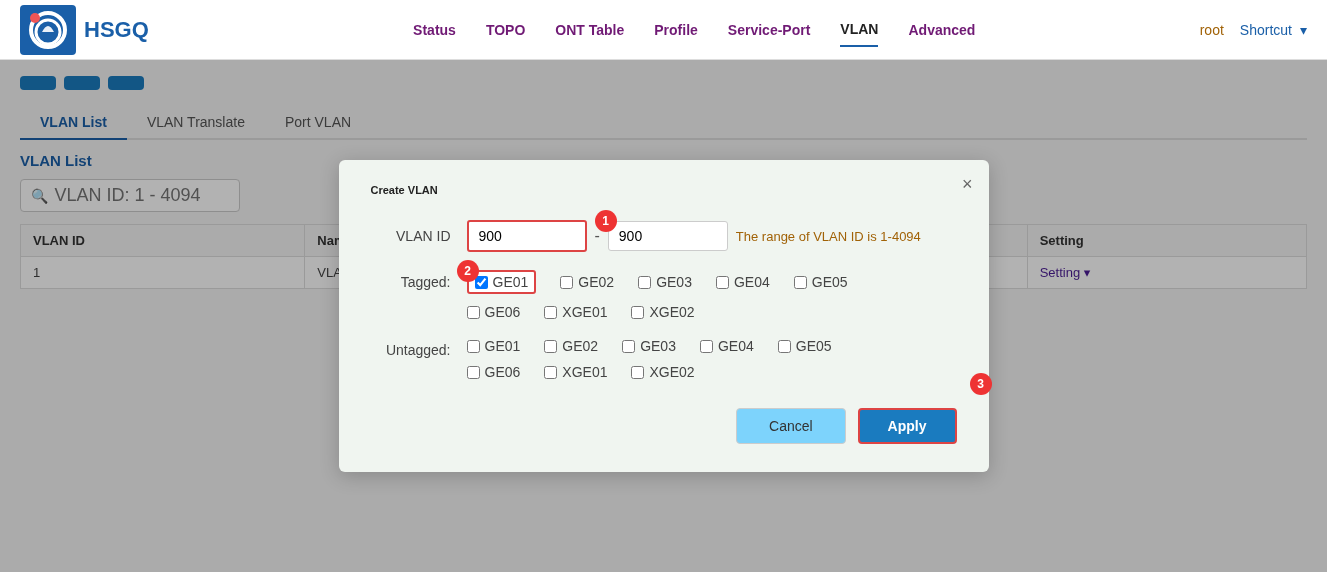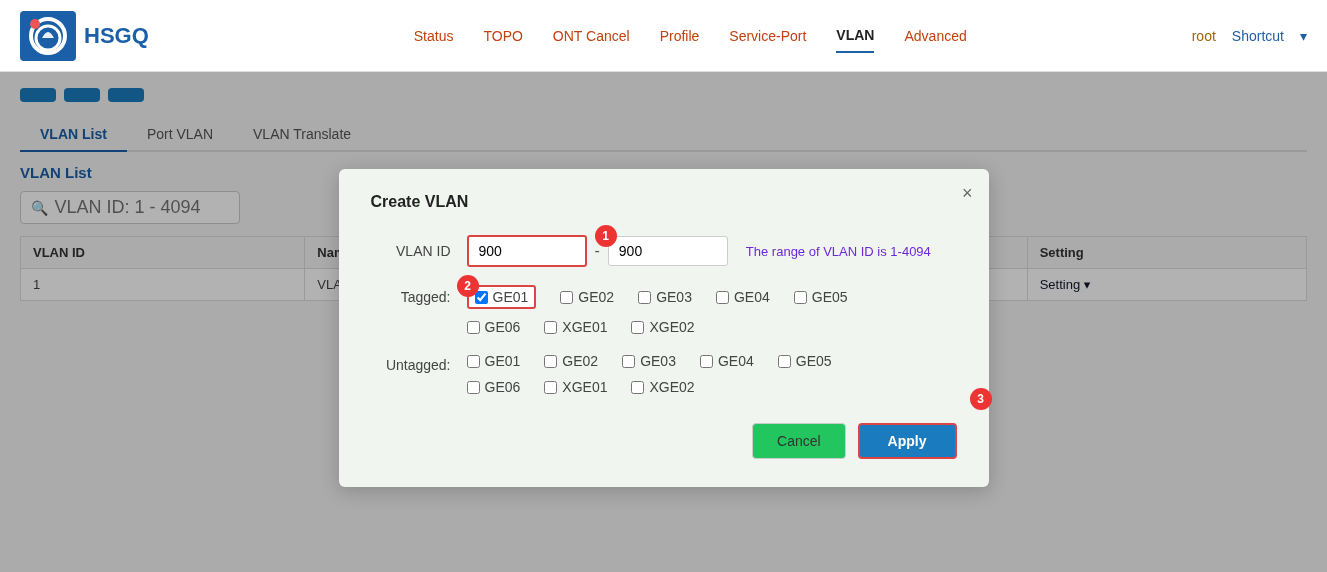--- a/index.html
+++ b/index.html
@@ -1,21 +1,21 @@
 <!DOCTYPE html>
 <html><head>
   <meta charset="utf-8">
   <style>
     * { box-sizing: border-box; margin: 0; padding: 0; }
     body { font-family: Arial, sans-serif; font-size: 14px; background: #f0f0f0; width: 1327px; height: 572px; overflow: hidden; }
 
     
     .header {
       background: #fff;
-      height: 72px;
+      height: 60px;
       display: flex;
       align-items: center;
       padding: 16px 20px;
       border-bottom: 1px solid #ddd;
       position: relative;
     }
     .logo-area {
       display: flex;
       align-items: center;
       margin-right: 40px;
@@ -55,38 +55,39 @@
       color: #1a5fa8;
     }
     .nav-menu {
       display: flex;
       align-items: center;
       flex: 1;
       justify-content: center;
       gap: 30px;
     }
     .nav-item {
-      color: #c2410c;
+      color: #701a75;
       cursor: pointer;
       font-size: 14px;
       padding: 8px 0;
       text-decoration: none;
+      font-weight: bold;
     }
     .nav-item.active {
       color: #222;
       font-weight: bold;
       border-bottom: 2px solid #1a5fa8;
     }
     .nav-right {
       display: flex;
       align-items: center;
       gap: 16px;
     }
     .nav-right .root-link { color: #a16207; font-size: 14px; }
-    .nav-right .shortcut-link { color: #1a5fa8; font-size: 14px; cursor: pointer; display: flex; align-items: center; gap: 16px; }
+    .nav-right .shortcut-link { color: #1a5fa8; font-size: 14px; cursor: pointer; display: flex; align-items: center; gap: 8px; }
 
     
     .page-content {
       padding: 16px 20px;
       background: #f5f5f5;
       min-height: 512px;
       position: relative;
     }
     .page-title {
       color: #1a5fa8;
@@ -187,21 +188,21 @@
     }
     .modal {
       background: #f0f5f0;
       border-radius: 6px;
       width: 650px;
       padding: 24px 32px 28px;
       position: relative;
       box-shadow: 0 4px 20px rgba(0,0,0,0.2);
     }
     .modal-title {
-      font-size: 16px;
+      font-size: 11px;
       font-weight: bold;
       color: #222;
       margin-bottom: 24px;
     }
     .modal-close {
       position: absolute;
       top: 14px;
       right: 16px;
       background: none;
       border: none;
@@ -233,23 +234,22 @@
       padding: 6px 10px;
       border: 1px solid #ccc;
       border-radius: 3px;
       font-size: 14px;
       outline: none;
     }
     .vlan-input.highlighted {
       border: 2px solid #d44;
     }
     .vlan-hint {
-      color: #6d28d9;
+      color: #a16207;
       font-size: 13px;
-      margin-left: 10px;
     }
     .dash-sep { color: #555; font-size: 16px; }
     .checkbox-item {
       display: flex;
       align-items: center;
       gap: 5px;
       font-size: 14px;
       color: #444;
     }
     .checkbox-item input[type="checkbox"] {
@@ -286,25 +286,25 @@
     .badge-3 { top: -35px; right: -35px; }
 
     
     .modal-footer {
       display: flex;
       justify-content: flex-end;
       gap: 12px;
       margin-top: 28px;
     }
     .btn-cancel {
-      background: #22c55e;
+      background: #7dd3fc;
       color: #333;
       border: 1px solid #ccc;
       border-radius: 4px;
-      padding: 8px 24px;
+      padding: 8px 32px;
       cursor: pointer;
       font-size: 14px;
     }
     .btn-apply {
       background: #1a7bbf;
       color: #fff;
       border: 2px solid #d44;
       border-radius: 4px;
       padding: 8px 28px;
       cursor: pointer;
@@ -326,21 +326,21 @@
         <circle cx="20" cy="22" r="12" fill="none" stroke="white" stroke-width="3"></circle>
         <path d="M14 22 Q20 10 26 22" fill="white" opacity="0.9"></path>
       </svg>
     </div>
     <span class="logo-text">HSGQ</span>
   </div>
 
   <nav class="nav-menu">
     <a class="nav-item">Status</a>
     <a class="nav-item">TOPO</a>
-    <a class="nav-item">ONT Cancel</a>
+    <a class="nav-item">ONT Table</a>
     <a class="nav-item">Profile</a>
     <a class="nav-item">Service-Port</a>
     <a class="nav-item active">VLAN</a>
     <a class="nav-item">Advanced</a>
   </nav>
 
   <div class="nav-right">
     <span class="root-link">root</span>
     <span class="shortcut-link">
       <span>Shortcut</span>
@@ -352,22 +352,22 @@
 <div class="page-content">
 
   <div class="toolbar">
     <button class="btn-toolbar"></button>
     <button class="btn-toolbar"></button>
     <button class="btn-toolbar"></button>
   </div>
 
   <div class="tabs">
     <div class="tab-item active">VLAN List</div>
+    <div class="tab-item">VLAN Translate</div>
     <div class="tab-item">Port VLAN</div>
-    <div class="tab-item">VLAN Translate</div>
   </div>
 
   <div class="section-title">VLAN List</div>
 
   <div class="search-bar">
     <span class="search-icon-span">🔍</span>
     <input type="text" placeholder="VLAN ID: 1 - 4094" style="">
   </div>
 
   <table class="data-table">
@@ -379,21 +379,21 @@
         <th>Description</th>
         <th>Setting</th>
       </tr>
     </thead>
     <tbody>
       <tr>
         <td>1</td>
         <td>VLAN1</td>
         <td>-</td>
         <td>VLAN1</td>
-        <td style="color:#0f172a; cursor:pointer;">
+        <td style="color:#4c1d95; cursor:pointer;">
           <span>Setting</span>
           <span>▾</span>
         </td>
       </tr>
     </tbody>
   </table>
 
   <div class="modal-overlay">
     <div class="modal">
       <div class="modal-title">Create VLAN</div>

